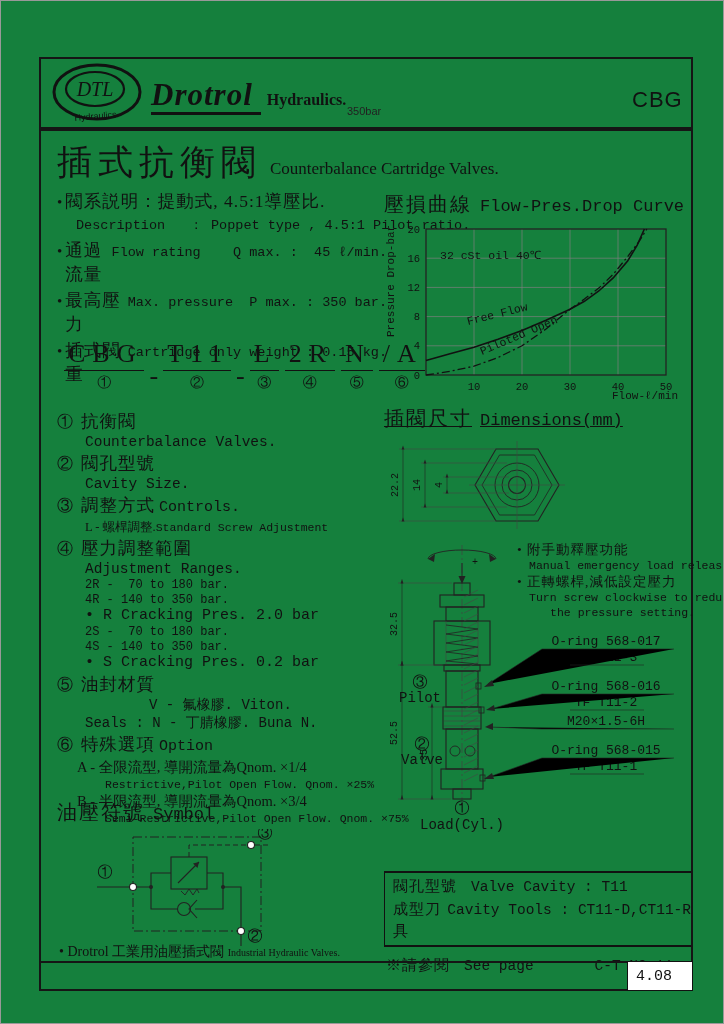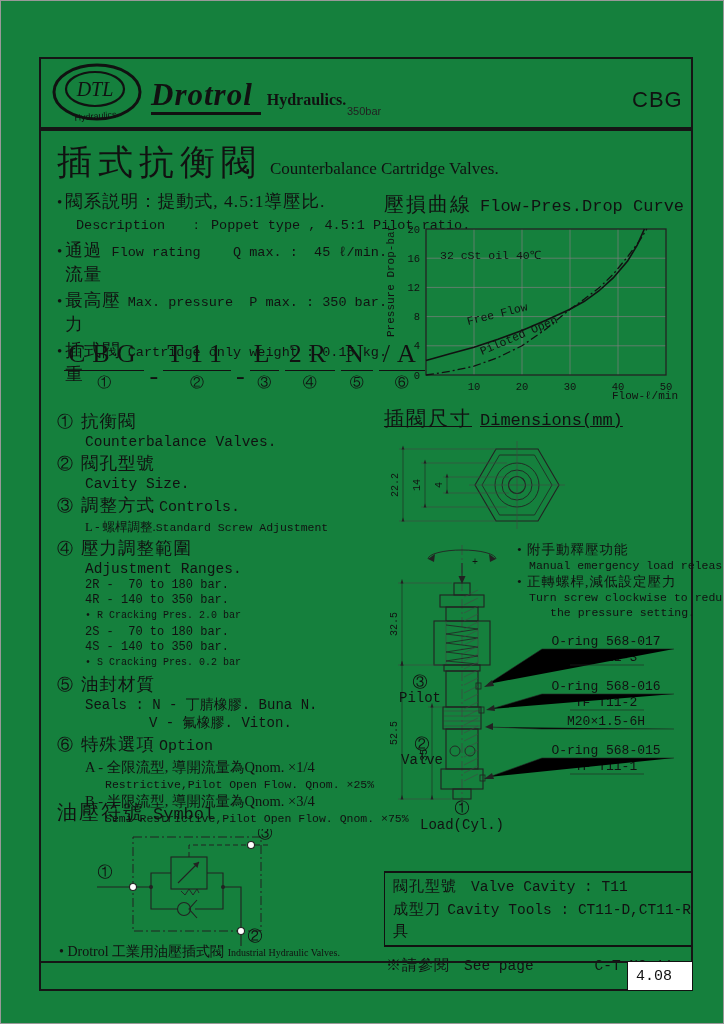--- a/index.html
+++ b/index.html
@@ -31,22 +31,22 @@
   .code-dash{font:26px "Liberation Serif",serif;padding:0 2px 1px 2px;}
   .code-num{font-size:14px;margin-top:3px;}
   
   .item-head{font-size:17.5px;letter-spacing:1px;line-height:22px;margin-top:1px;}
   .item-head .inum{font-size:16px;margin-right:8px;letter-spacing:0;}
   .item-head .ien{font-family:"Liberation Mono",monospace;font-size:15px;letter-spacing:0;margin-left:4px;}
   .item-en{font-family:"Liberation Mono",monospace;font-size:14.5px;line-height:18px;margin-left:28px;white-space:pre;}
   .item-sub{font-size:12.5px;line-height:16px;margin-left:28px;white-space:pre;}
   .item-sub .lat{font-family:"Liberation Mono",monospace;font-size:11.5px;}
   .range{font-family:"Liberation Mono",monospace;font-size:12px;line-height:14.5px;margin-left:28px;white-space:pre;}
-  .crack{font-family:"Liberation Mono",monospace;font-size:10px;line-height:18px;margin-left:28px;white-space:pre;}
-  .opt-zh{font-size:14.5px;line-height:19px;margin-left:28px;white-space:pre;}
+  .crack{font-family:"Liberation Mono",monospace;font-size:15px;line-height:18px;margin-left:28px;white-space:pre;}
+  .opt-zh{font-size:14.5px;line-height:19px;margin-left:20px;white-space:pre;}
   .opt-en{font-family:"Liberation Mono",monospace;font-size:11.5px;line-height:15px;margin-left:48px;white-space:pre;}
   
   svg text{font-family:"Liberation Mono",monospace;fill:#111;}
   .tick{font-size:10.5px;}
   .gl{stroke:#808080;stroke-width:0.7;}
   .curve{stroke:#111;stroke-width:1.6;fill:none;}
   .dd{stroke-dasharray:8 3 2 3;stroke-width:1.3;}
   .clabel{font-size:11.5px;}
   .axlabel{font-size:11px;}
   .dwg{stroke:#222;stroke-width:1.1;fill:none;}
@@ -156,22 +156,22 @@
     <div class="item-sub"><span>L - 螺桿調整.</span><span class="lat">Standard Screw Adjustment</span></div>
     <div class="item-head"><span class="inum">④</span><span>壓力調整範圍</span></div>
     <div class="item-en">Adjustment Ranges.</div>
     <div class="range">2R -  70 to 180 bar.</div>
     <div class="range">4R - 140 to 350 bar.</div>
     <div class="crack">• R Cracking Pres. 2.0 bar</div>
     <div class="range">2S -  70 to 180 bar.</div>
     <div class="range">4S - 140 to 350 bar.</div>
     <div class="crack">• S Cracking Pres. 0.2 bar</div>
     <div class="item-head"><span class="inum">⑤</span><span>油封材質</span></div>
+    <div class="item-en" style="font-size:14px;margin-left:92px">V - 氟橡膠. Viton.</div>
     <div class="item-en" style="font-size:14px">Seals : N - 丁腈橡膠. Buna N.</div>
-    <div class="item-en" style="font-size:14px;margin-left:92px">V - 氟橡膠. Viton.</div>
     <div class="item-head"><span class="inum">⑥</span><span>特殊選項</span><span class="ien">Option</span></div>
     <div class="opt-zh">A - 全限流型, 導開流量為Qnom. ×1/4</div>
     <div class="opt-en">Restrictive,Pilot Open Flow. Qnom. ×25%</div>
     <div class="opt-zh">B - 半限流型, 導開流量為Qnom. ×3/4</div>
     <div class="opt-en">Semi-Restrictive,Pilot Open Flow. Qnom. ×75%</div>
   </div>
 
   <div class="abs" style="left:56px;top:798px;">
     <span class="sec-zh">油壓符號</span><span class="sec-en">Symbol</span>
   </div>

